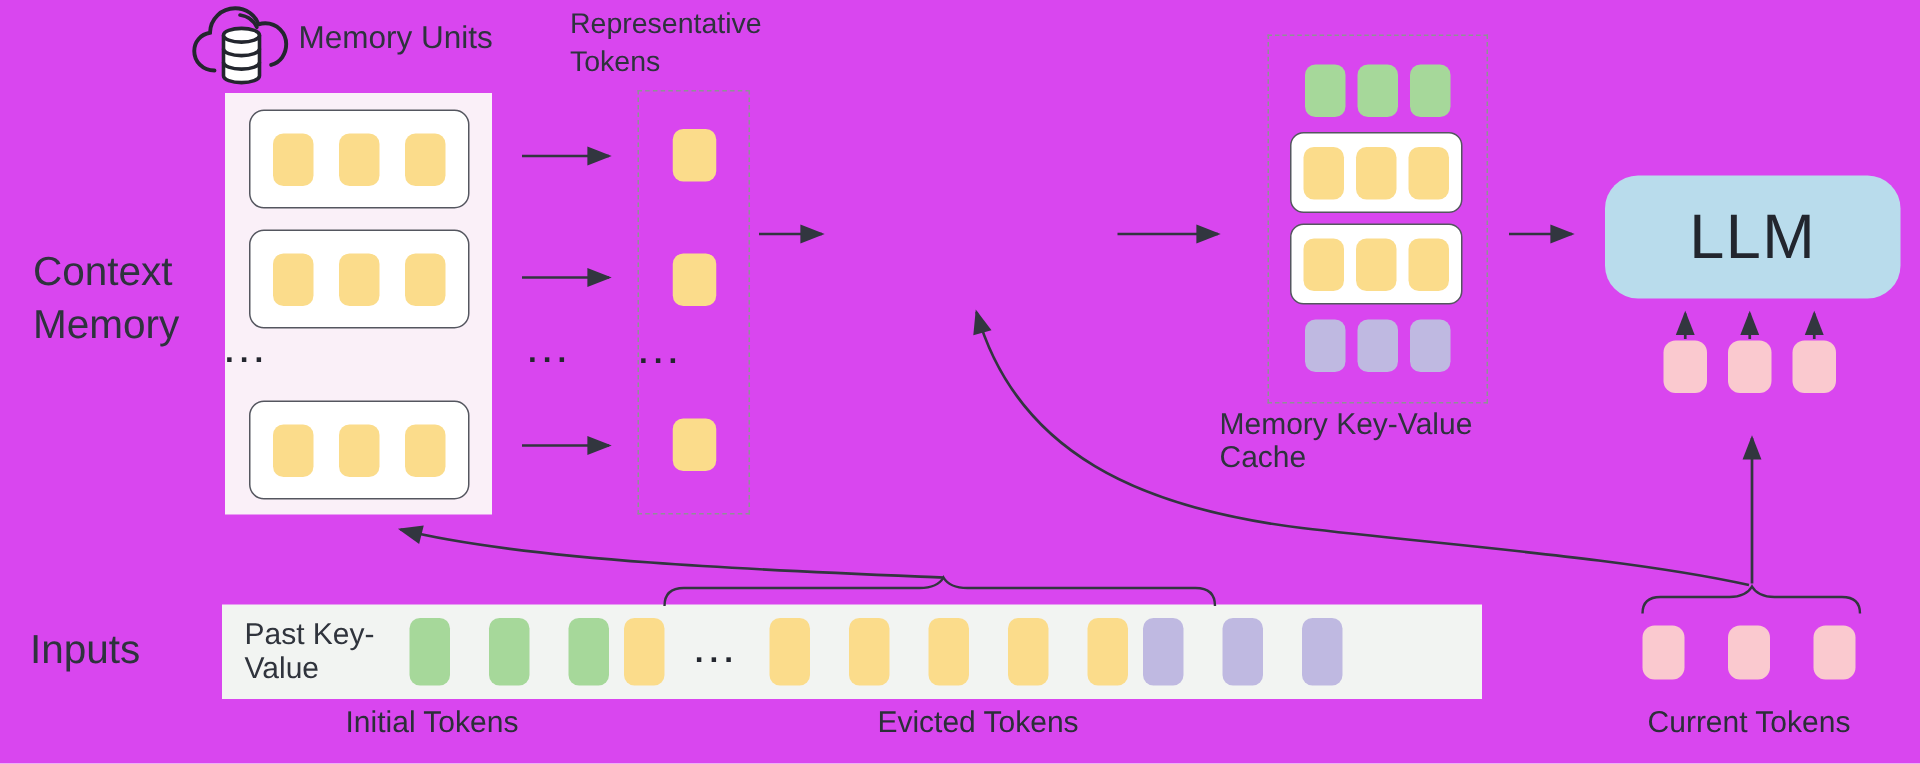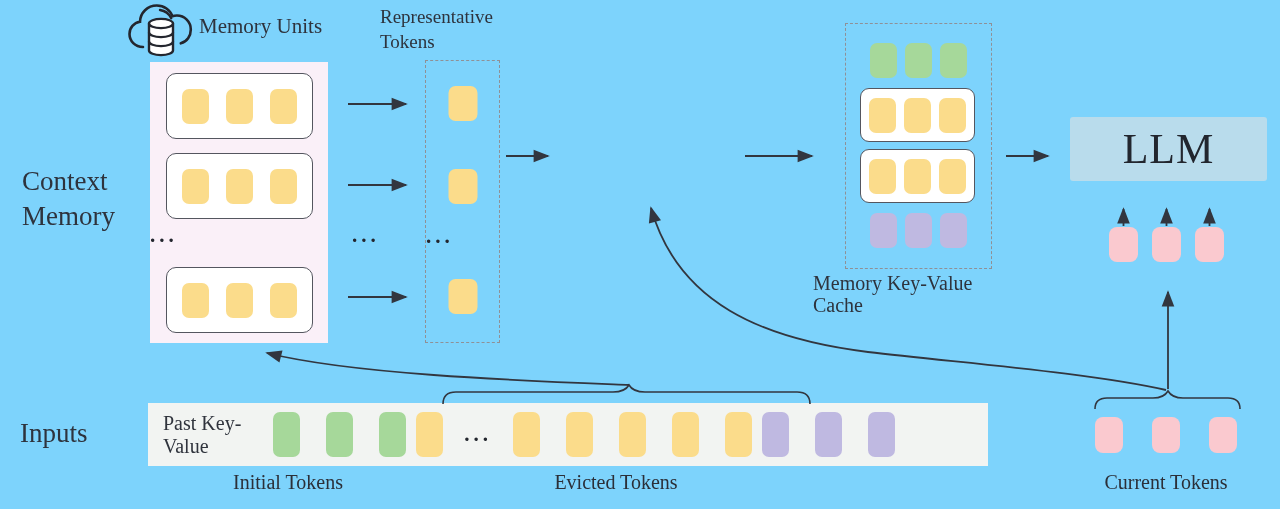--- a/index.html
+++ b/index.html
@@ -1,35 +1,35 @@
 <!DOCTYPE html>
 <html><head>
 <meta charset="utf-8">
 <style>
   html,body{margin:0;padding:0;background:#ffffff;}
-  .stage{position:relative;width:1280px;height:509px;background:#7dd3fc;overflow:hidden;
-         font-family:Liberation Serif, serif;color:#2e333d;}
+  .stage{position:relative;width:1280px;height:509px;background:#d946ef;overflow:hidden;
+         font-family:Liberation Sans, sans-serif;color:#2e333d;}
   .abs{position:absolute;}
   .lbl{position:absolute;color:#2e333d;}
   .center{text-align:left;}
   .trow{display:flex;align-items:center;justify-content:center;}
   .panel{position:absolute;left:150px;top:62px;width:178px;height:281px;}
   .unit{position:absolute;left:16px;width:145px;height:64px;background:#ffffff;
         border:1.4px solid #54565f;border-radius:10px;}
   .repbox{position:absolute;left:425px;top:60px;width:73px;height:281px;
           border:1.6px dashed #8f9096;background:transparent;}
   .reptoken{position:absolute;left:50%;transform:translateX(-50%);}
   .lookup{position:absolute;left:568px;top:127px;width:159px;height:59px;border:1.9px solid #2c2f37;
           border-radius:17px;display:flex;align-items:center;justify-content:center;gap:10px;background:#ffffff;}
   .lookup-text{font-size:23px;color:#23262e;}
   .cachebox{position:absolute;left:845px;top:23px;width:145px;height:244px;border:1.6px dashed #8f9096;}
   .cacherow{position:absolute;left:0;width:100%;}
   .ybox{position:absolute;left:14px;width:113px;height:52px;background:#ffffff;
         border:1.4px solid #54565f;border-radius:9px;}
-  .llm{position:absolute;left:1070px;top:117px;width:197px;height:64px;border-radius:3px;
+  .llm{position:absolute;left:1070px;top:117px;width:197px;height:82px;border-radius:22px;
        display:flex;align-items:center;justify-content:center;}
   .llm-text{font-size:42px;color:#22262e;letter-spacing:1px;}
   .dots{position:absolute;font-size:21px;font-weight:bold;letter-spacing:4px;color:#23262e;line-height:26px;}
   .strip{position:absolute;left:148px;top:403px;width:840px;height:63px;display:flex;
          align-items:center;padding-left:15px;box-sizing:border-box;gap:10px;}
   .pastkv{width:100px;font-size:20px;line-height:1.12;color:#30343d;flex:0 0 auto;}
   .stripdots{width:50px;text-align:center;font-size:21px;font-weight:bold;letter-spacing:4px;color:#23262e;flex:0 0 auto;}
   .botlab{position:absolute;top:471px;width:200px;text-align:center;font-size:20px;color:#2b2f38;}
   .overlay{position:absolute;left:0;top:0;pointer-events:none;}
   .h1line{line-height:1.3;}
@@ -149,21 +149,21 @@
       </div>
   </div>
 
   <div class="abs trow" style="left: 1095px; top: 417px; gap: 29px;">
       <span style="display: block; flex: 0 0 auto; width: 28px; height: 36px; background: rgb(250, 201, 207); border-radius: 8px;"></span>
       <span style="display: block; flex: 0 0 auto; width: 28px; height: 36px; background: rgb(250, 201, 207); border-radius: 8px;"></span>
       <span style="display: block; flex: 0 0 auto; width: 28px; height: 36px; background: rgb(250, 201, 207); border-radius: 8px;"></span>
     </div>
 
   <div class="botlab" style="left:188px;">Initial Tokens</div>
-  <div class="botlab" style="left:516px;">Evicted Tokens</div>
+  <div class="botlab" style="left:552px;">Evicted Tokens</div>
   <div class="botlab" style="left:1066px;">Current Tokens</div>
 
   <svg class="overlay" width="1280" height="509" viewBox="0 0 1280 509">
     <defs>
       <marker id="ah" viewBox="0 0 10 8" refX="8.5" refY="4" markerWidth="10" markerHeight="8" orient="auto-start-reverse">
         <path d="M0.5,0.5 L9.5,4 L0.5,7.5 z" fill="#32363f"></path>
       </marker>
     </defs>
     <g fill="none" stroke="#32363f" stroke-width="1.8">
       <path d="M348 104 H406" marker-end="url(#ah)"></path>

